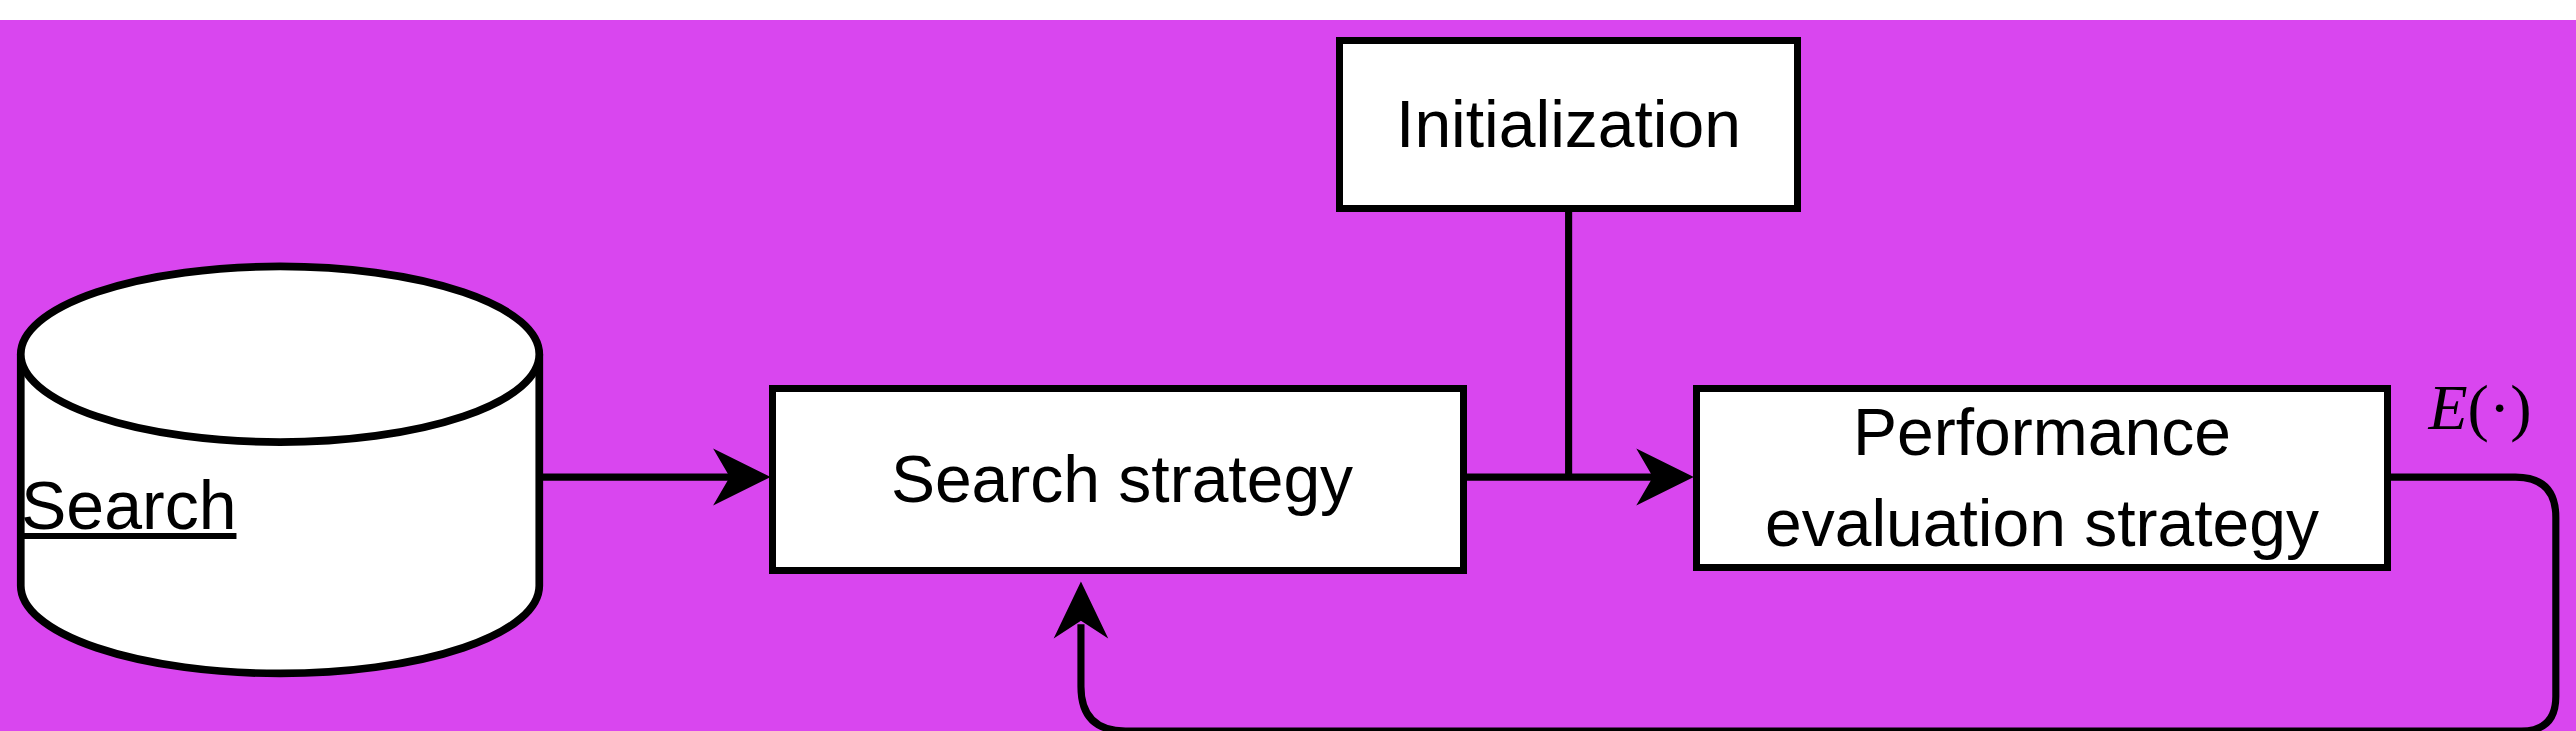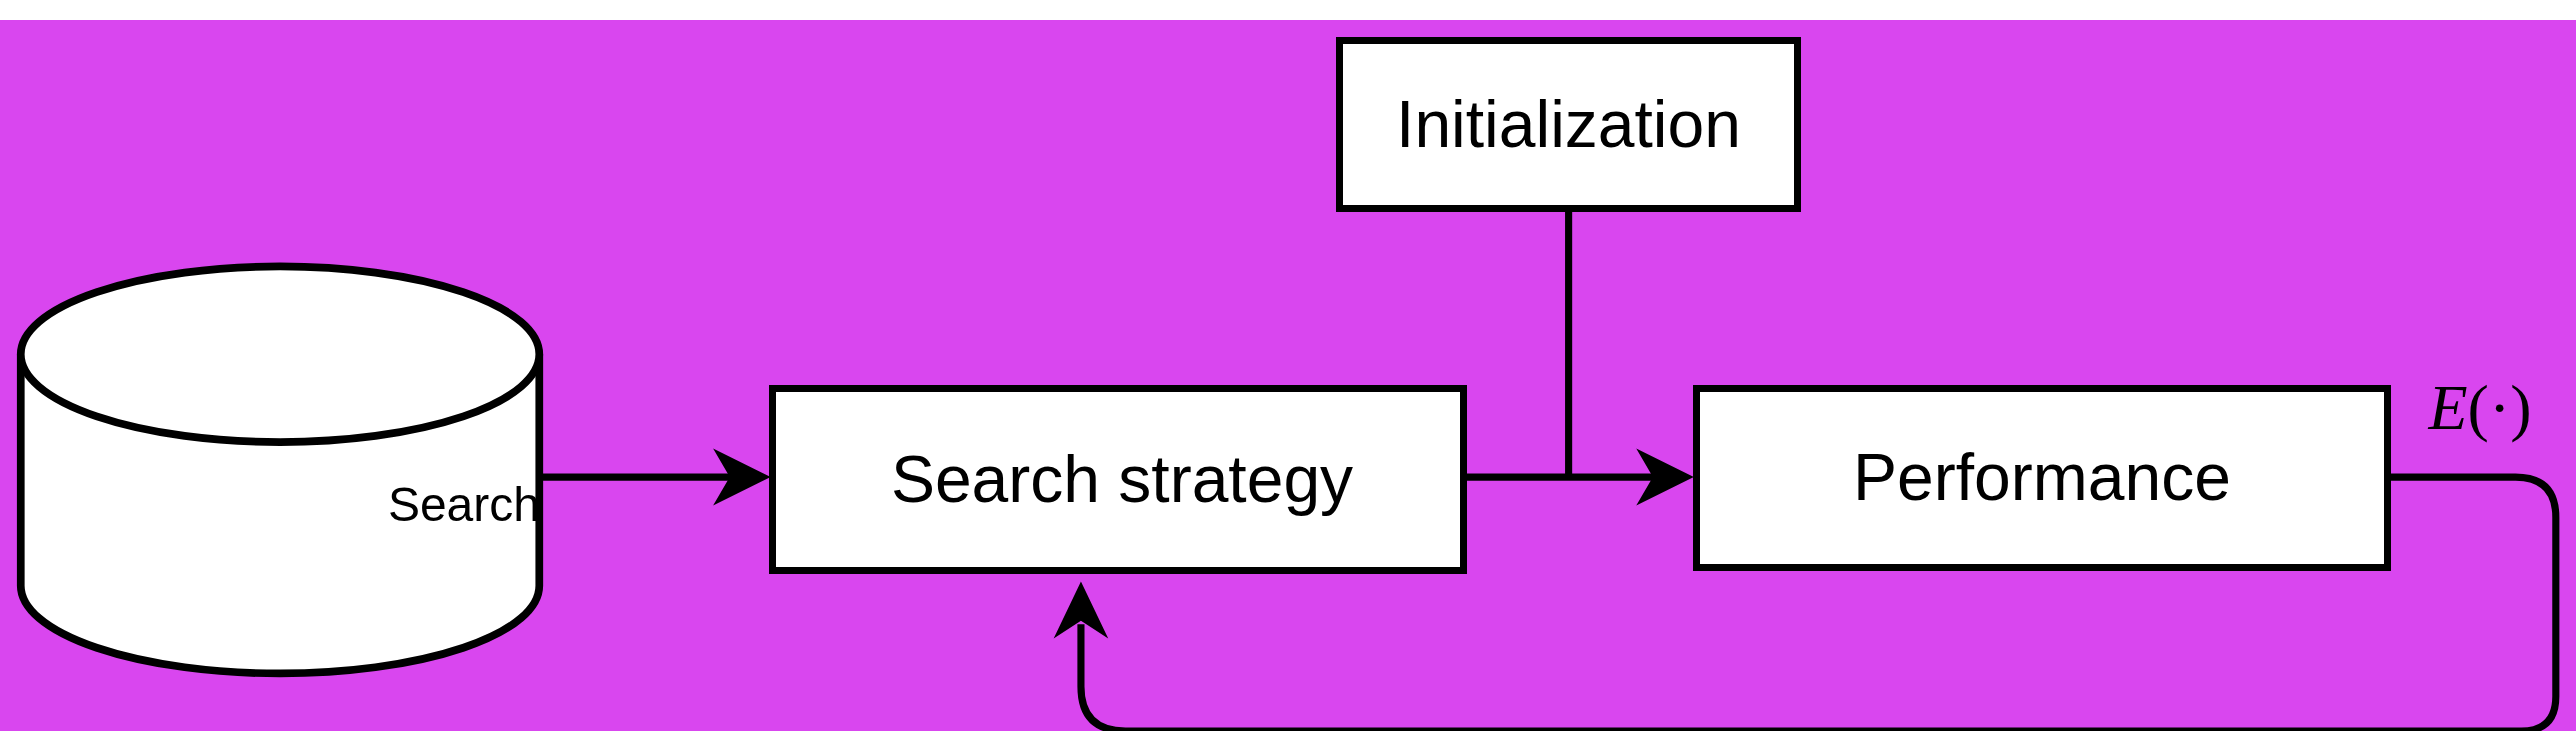--- a/index.html
+++ b/index.html
@@ -39,24 +39,25 @@
     white-space: nowrap;
   }
   .box-init   { left: 1336px; top: 17px;  width: 465px;  height: 175px; }
   .box-search { left: 769px; top: 365px; width: 698px; height: 189px; padding-left: 8px; }
   .box-perf   { left: 1693px; top: 365px; width: 698px; height: 186px; }
   .cyl-label {
     position: absolute;
     left: 21px;
     top: 437px;
     width: 519px;
-    text-align: right;
-    font-size: 48px;
+    text-align: left;
+    font-size: 68px;
     line-height: 96px;
     white-space: nowrap;
+    text-decoration: underline;
   }
   .e-label {
     position: absolute;
     left: 2403px;
     top: 349px;
     width: 154px;
     text-align: center;
     font-size: 64px;
     line-height: 77px;
     font-family: "Liberation Serif", "DejaVu Serif", serif;
@@ -95,20 +96,21 @@
   <div class="box box-init">
     <span>Initialization</span>
   </div>
 
   <div class="box box-search">
     <span>Search strategy</span>
   </div>
 
   <div class="box box-perf">
     <span>Performance</span>
+    <span>evaluation strategy</span>
   </div>
 
   <div class="cyl-label">
     <div>Search</div>
   </div>
 
   <div class="e-label">
     <span class="sym">E</span><span class="args">(·)</span>
   </div>
 

